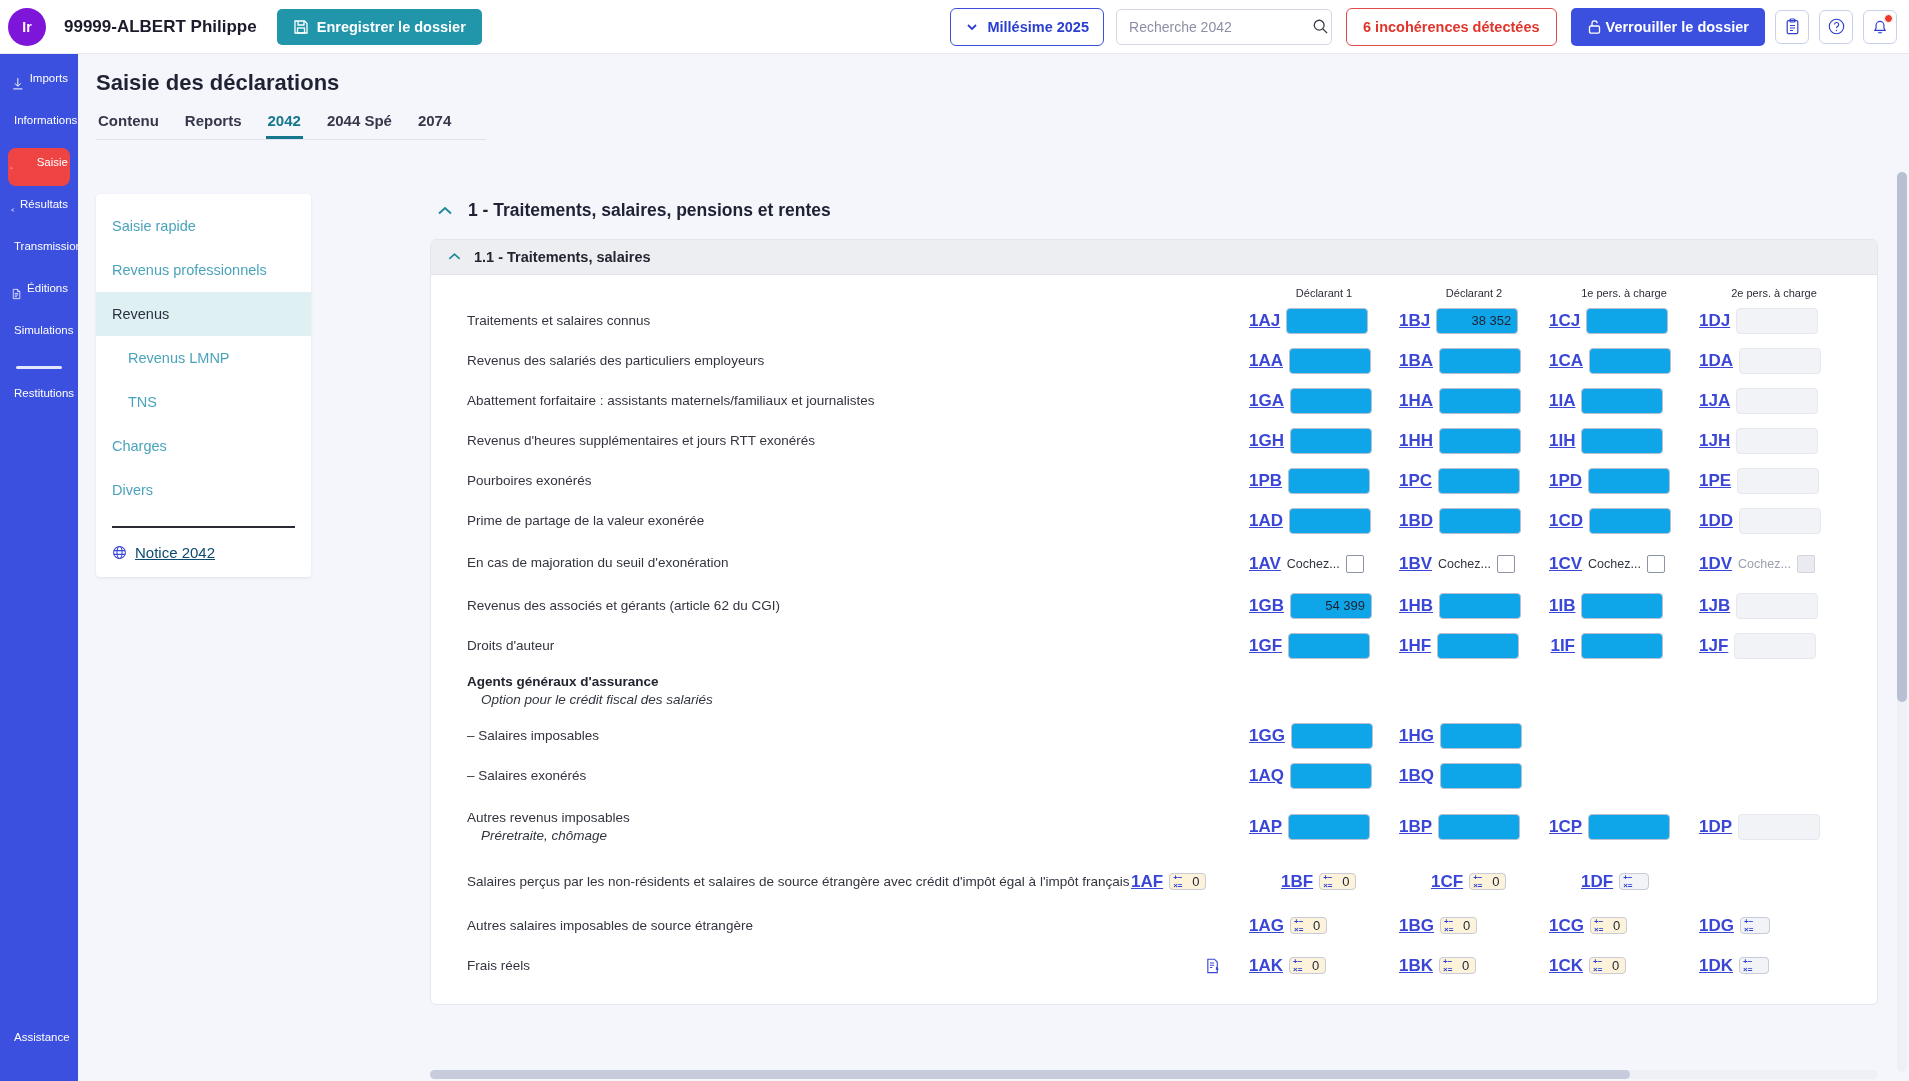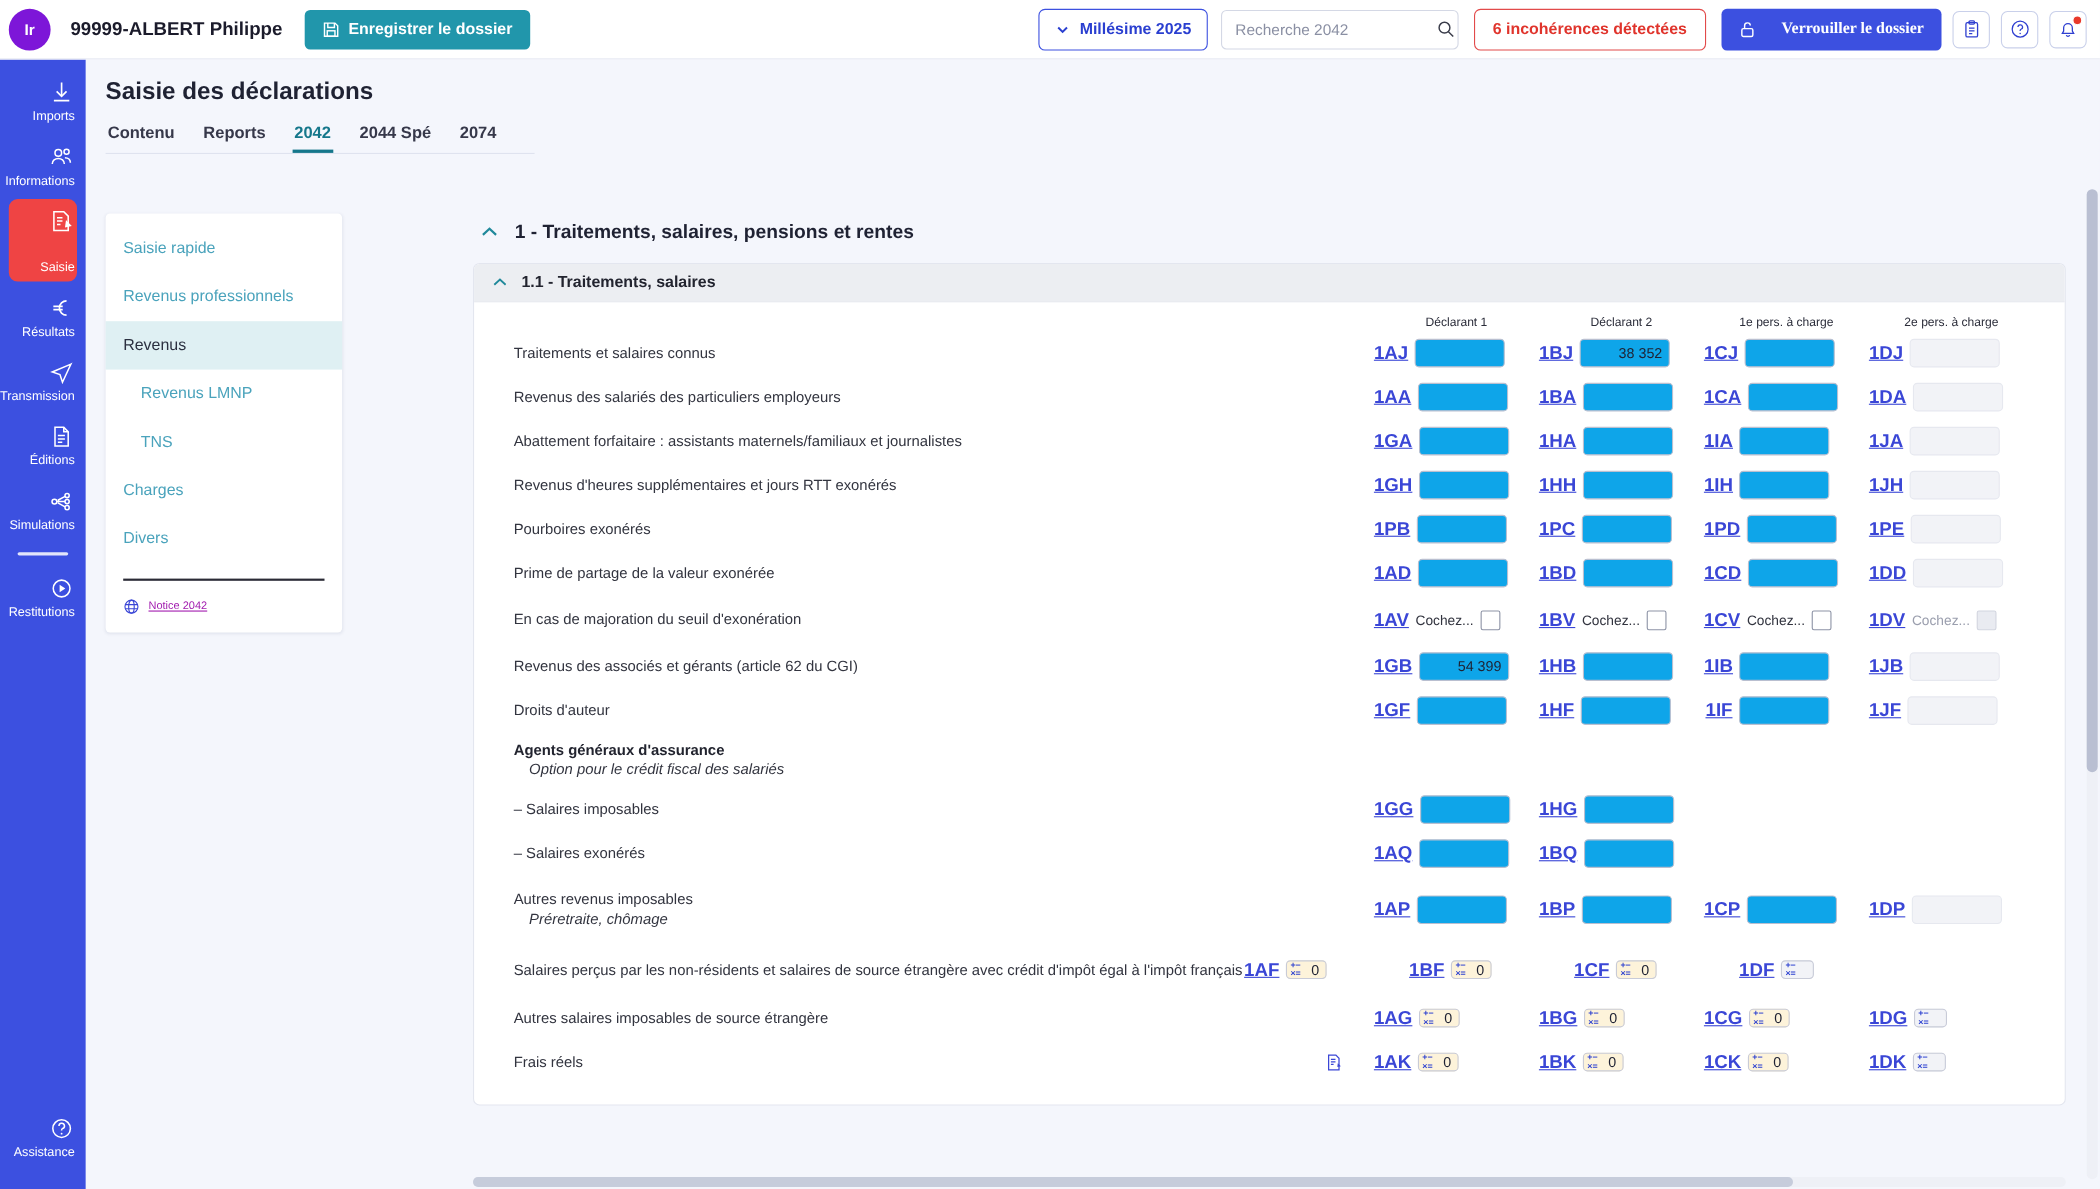--- a/index.html
+++ b/index.html
@@ -59,22 +59,22 @@
     margin-left: 14px; height: 38px; padding: 0 16px;
     background: #fff; border: 1.4px solid #e24a4a; border-radius: 6px;
     color: #e0342c; font-size: 14.5px; font-weight: bold; cursor: pointer;
     display: flex; align-items: center;
     font-family: "Liberation Sans", sans-serif;
   }
   .btn-lock {
     margin-left: 14px; height: 38px; padding: 0 16px;
     background: #3c50e0; border: none; border-radius: 5px; color: #fff;
     font-size: 14.5px; font-weight: bold; cursor: pointer;
-    display: flex; align-items: center; gap: 24px;
-    font-family: Liberation Serif, serif;
+    display: flex; align-items: center; gap: 4px;
+    font-family: Liberation Sans, sans-serif;
   }
   .icon-sq {
     margin-left: 10px; width: 34px; height: 34px;
     border: 1.3px solid #c9d0ea; border-radius: 6px; background: #fff;
     display: flex; align-items: center; justify-content: center;
     cursor: pointer; position: relative;
   }
   .icon-sq:last-child { margin-right: 12px; }
   .bell-dot {
     position: absolute; top: 3px; right: 3px;
@@ -84,21 +84,21 @@
 
   
   .rail {
     position: absolute; left: 0; top: 54px; width: 78px; height: 1027px;
     background: #3c50e0;
     display: flex; flex-direction: column; align-items: center;
     padding-top: 10px;
   }
   .rail-item {
     width: 62px; padding: 8px 2px 6px; margin-bottom: 4px;
-    display: flex; flex-direction: column; align-items: flex-end; gap: 4px;
+    display: flex; flex-direction: row; align-items: flex-start; gap: 4px;
     color: #fff; font-size: 11.5px; border-radius: 8px; cursor: pointer;
     text-align: center; line-height: 1.1;
   }
   .rail-item.active { background: #ef4444; gap: 24px; }
   .rail-sep {
     width: 46px; height: 3px; background: #fff; opacity: .85;
     border-radius: 2px; margin: 8px 0 10px;
   }
   .rail-bottom { position: absolute; bottom: 16px; }
 
@@ -132,21 +132,21 @@
   .subnav-item {
     padding: 14px 16px; font-size: 14.5px; color: #4aa3bc; cursor: pointer;
   }
   .subnav-item.active { background: #dff0f3; color: #2b3040; }
   .subnav-item.indent { padding-left: 32px; }
   .subnav-rule {
     height: 1.5px; background: #2b2b36; margin: 14px 16px 14px 16px;
   }
   .subnav-link {
     padding: 2px 16px 2px 16px; display: flex; align-items: center; gap: 8px;
-    font-size: 10px; color: #a21caf; cursor: pointer;
+    font-size: 15px; color: #0c4a6e; cursor: pointer;
   }
   .subnav-link span.txt { text-decoration: underline; }
 
   
   .formwrap {
     position: absolute; left: 352px; top: 140px;
     width: 1463px; height: 880px; overflow: hidden;
   }
   .sec-head {
     display: flex; align-items: center; gap: 14px;

